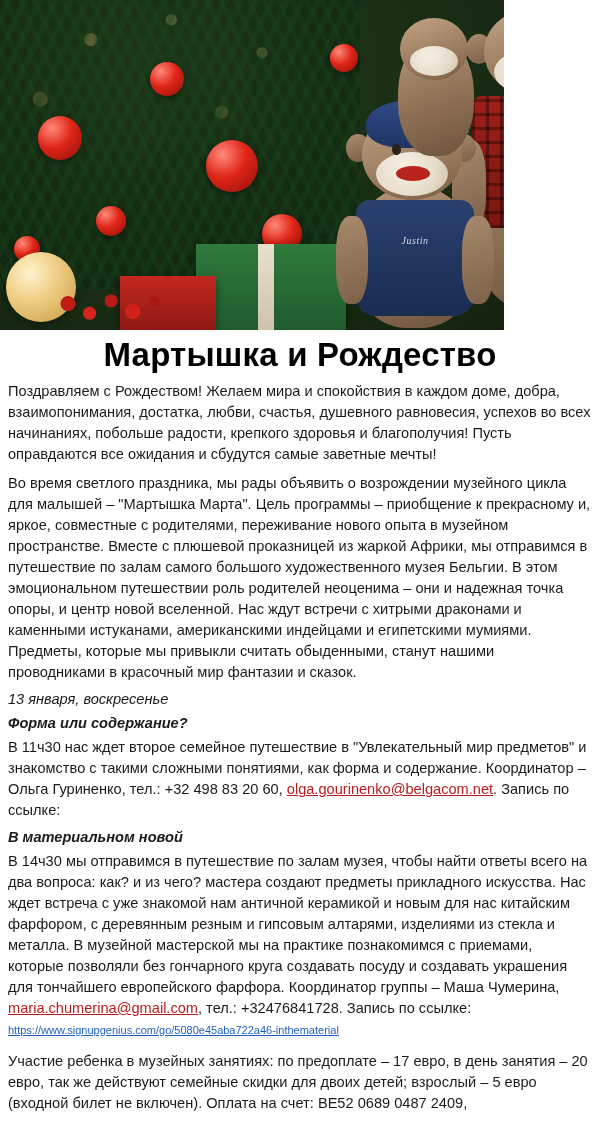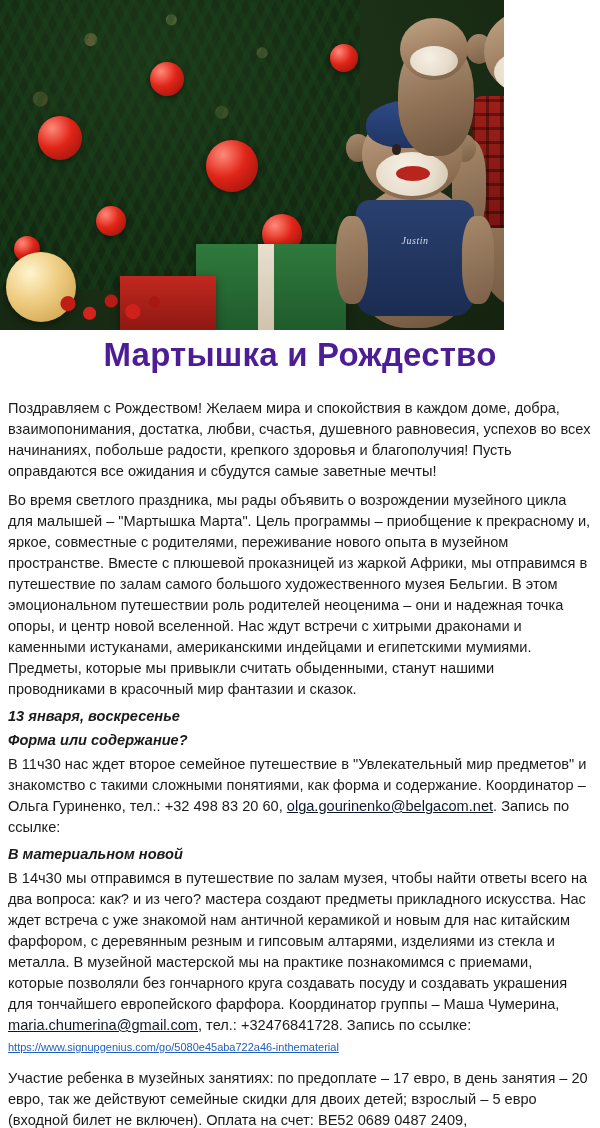--- a/index.html
+++ b/index.html
@@ -187,49 +187,49 @@
     position: absolute;
     border-radius: 40%;
     background: linear-gradient(160deg, #a78a6b, #7c6049);
   }
 
   
   .title {
     text-align: center;
     font-size: 33px;
     font-weight: bold;
-    color: #4c1d95;
-    margin: 6px 0 24px 0;
+    color: #000000;
+    margin: 6px 0 7px 0;
     letter-spacing: .2px;
   }
   .body-wrap {
     padding: 0 8px 10px 8px;
   }
   p {
     margin: 0 0 1px 0;
     font-size: 14.6px;
     line-height: 1.44;
     color: #1b1b1b;
   }
   .greet { margin-bottom: 7px; padding-left: 6px; }
   .para { margin-bottom: 8px; }
   .date-line {
     font-style: italic;
-    font-weight: bold;
+    font-weight: normal;
     font-size: 14.6px;
     margin: 8px 0 8px 0;
   }
   .sub-head {
     font-style: italic;
     font-weight: bold;
     font-size: 14.6px;
     margin: 8px 0 6px 0;
   }
   a.link {
-    color: #0f172a;
+    color: #b91c1c;
     text-decoration: underline;
     margin-top: 24px;
   }
   a.small-link {
     color: #1f5fbf;
     text-decoration: underline;
     font-size: 11px;
   }
   .small-link-row {
     font-size: 11px;

